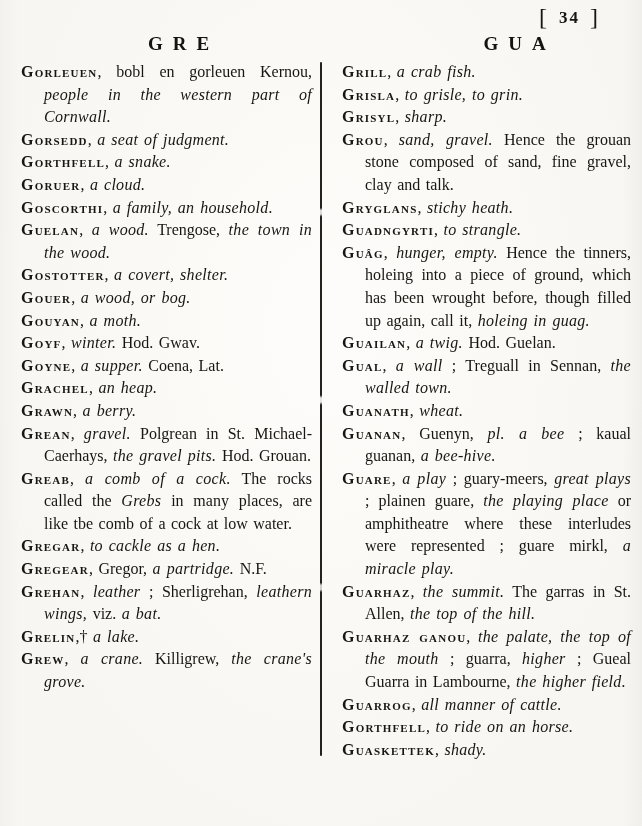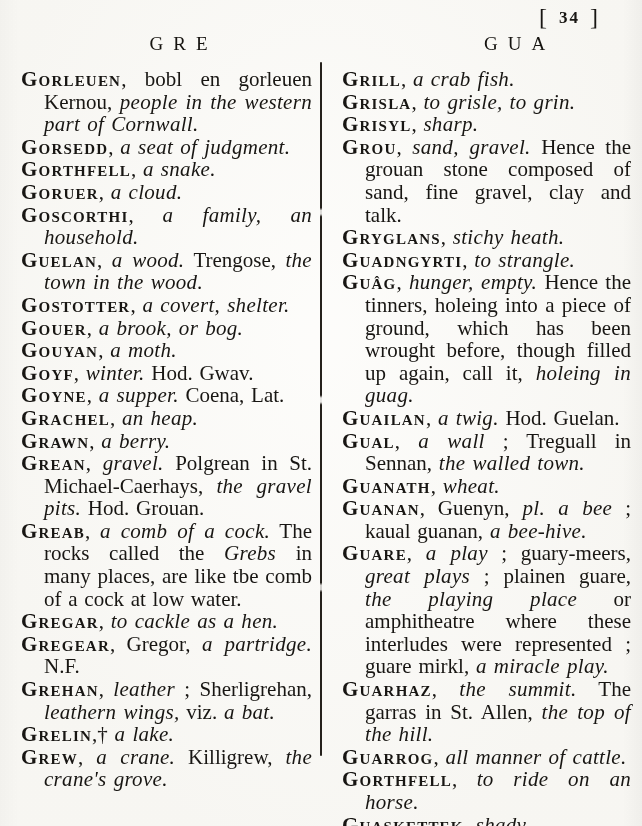--- a/index.html
+++ b/index.html
@@ -32,35 +32,35 @@
   .pagenum-inner .bracket {
     font-size:24px; font-weight:normal;
     vertical-align:-2px;
     padding:0 10px;
   }
   .colheads {
     position:absolute; top:33px; left:0; width:642px;
     display:flex;
   }
   .colhead {
-    font-size:19px; font-weight:normal;
+    font-size:19px; font-weight:bold;
     letter-spacing:10px; text-indent:10px;
     text-align:center;
     color:#15130f;
     padding-left:46px;
   }
   .colhead.left  { width:312px; }
   .colhead.right { width:300px; margin-left:30px; }
   
   .cols {
     position:absolute; top:61px; left:0; width:642px; bottom:0;
   }
   .col {
-    position:absolute; top:7px;
-    font-size:21px; line-height:22.6px;
+    position:absolute; top:0;
+    font-size:16px; line-height:22.6px;
     text-align:justify;
     word-spacing:1.5px;
   }
   .col.left  { left:21px;  width:291px; }
   .col.right { left:342px; width:289px; }
   .divider {
     position:absolute; top:1px; left:320px;
     width:2px; height:694px;
     background:linear-gradient(
       #25211c 0%, #25211c 21%,
@@ -100,21 +100,21 @@
 
   <div class="cols">
     <div class="col left" id="col-left">
         <p class="entry"><span class="seg-hw">Gorleuen</span><span class="seg-r">, bobl en gorleuen Kernou, </span><span class="seg-i">people in the western part of Cornwall.</span></p>
         <p class="entry"><span class="seg-hw">Gorsedd</span><span class="seg-r">, </span><span class="seg-i">a seat of judgment.</span></p>
         <p class="entry"><span class="seg-hw">Gorthfell</span><span class="seg-r">, </span><span class="seg-i">a snake.</span></p>
         <p class="entry"><span class="seg-hw">Goruer</span><span class="seg-r">, </span><span class="seg-i">a cloud.</span></p>
         <p class="entry"><span class="seg-hw">Goscorthi</span><span class="seg-r">, </span><span class="seg-i">a family, an household.</span></p>
         <p class="entry"><span class="seg-hw">Guelan</span><span class="seg-r">, </span><span class="seg-i">a wood.</span><span class="seg-r">  Trengose, </span><span class="seg-i">the town in the wood.</span></p>
         <p class="entry"><span class="seg-hw">Gostotter</span><span class="seg-r">, </span><span class="seg-i">a covert, shelter.</span></p>
-        <p class="entry"><span class="seg-hw">Gouer</span><span class="seg-r">, </span><span class="seg-i">a brook, or bog.</span></p>
+        <p class="entry"><span class="seg-hw">Gouer</span><span class="seg-r">, </span><span class="seg-i">a wood, or bog.</span></p>
         <p class="entry"><span class="seg-hw">Gouyan</span><span class="seg-r">, </span><span class="seg-i">a moth.</span></p>
         <p class="entry"><span class="seg-hw">Goyf</span><span class="seg-r">, </span><span class="seg-i">winter.</span><span class="seg-r">  Hod. Gwav.</span></p>
         <p class="entry"><span class="seg-hw">Goyne</span><span class="seg-r">, </span><span class="seg-i">a supper.</span><span class="seg-r"> Coena, Lat.</span></p>
         <p class="entry"><span class="seg-hw">Grachel</span><span class="seg-r">, </span><span class="seg-i">an heap.</span></p>
         <p class="entry"><span class="seg-hw">Grawn</span><span class="seg-r">, </span><span class="seg-i">a berry.</span></p>
         <p class="entry"><span class="seg-hw">Grean</span><span class="seg-r">, </span><span class="seg-i">gravel.</span><span class="seg-r">  Polgrean in St. Michael-Caerhays, </span><span class="seg-i">the gravel pits.</span><span class="seg-r"> Hod. Grouan.</span></p>
         <p class="entry"><span class="seg-hw">Greab</span><span class="seg-r">, </span><span class="seg-i">a comb of a cock.</span><span class="seg-r">  The rocks called the </span><span class="seg-i">Grebs</span><span class="seg-r"> in many places, are like tbe comb of a cock at low water.</span></p>
         <p class="entry"><span class="seg-hw">Gregar</span><span class="seg-r">, </span><span class="seg-i">to cackle as a hen.</span></p>
         <p class="entry"><span class="seg-hw">Gregear</span><span class="seg-r">, Gregor, </span><span class="seg-i">a partridge.</span><span class="seg-r"> N.F.</span></p>
         <p class="entry"><span class="seg-hw">Grehan</span><span class="seg-r">, </span><span class="seg-i">leather</span><span class="seg-r"> ;  Sherligrehan, </span><span class="seg-i">leathern wings,</span><span class="seg-r"> viz. </span><span class="seg-i">a bat.</span></p>
@@ -129,19 +129,20 @@
         <p class="entry"><span class="seg-hw">Grou</span><span class="seg-r">, </span><span class="seg-i">sand, gravel.</span><span class="seg-r"> Hence the grouan stone composed of sand, fine gravel, clay and talk.</span></p>
         <p class="entry"><span class="seg-hw">Gryglans</span><span class="seg-r">, </span><span class="seg-i">stichy heath.</span></p>
         <p class="entry"><span class="seg-hw">Guadngyrti</span><span class="seg-r">, </span><span class="seg-i">to strangle.</span></p>
         <p class="entry"><span class="seg-hw">Guâg</span><span class="seg-r">, </span><span class="seg-i">hunger, empty.</span><span class="seg-r">  Hence the tinners, holeing into a piece of ground, which has been wrought before, though filled up again, call it, </span><span class="seg-i">holeing in guag.</span></p>
         <p class="entry"><span class="seg-hw">Guailan</span><span class="seg-r">, </span><span class="seg-i">a twig.</span><span class="seg-r">  Hod. Guelan.</span></p>
         <p class="entry"><span class="seg-hw">Gual</span><span class="seg-r">, </span><span class="seg-i">a wall</span><span class="seg-r"> ; Treguall in Sennan, </span><span class="seg-i">the walled town.</span></p>
         <p class="entry"><span class="seg-hw">Guanath</span><span class="seg-r">, </span><span class="seg-i">wheat.</span></p>
         <p class="entry"><span class="seg-hw">Guanan</span><span class="seg-r">, Guenyn, </span><span class="seg-i">pl. a bee</span><span class="seg-r"> ; kaual guanan, </span><span class="seg-i">a bee-hive.</span></p>
         <p class="entry"><span class="seg-hw">Guare</span><span class="seg-r">, </span><span class="seg-i">a play</span><span class="seg-r"> ; guary-meers, </span><span class="seg-i">great plays</span><span class="seg-r"> ; plainen guare, </span><span class="seg-i">the playing place</span><span class="seg-r"> or amphitheatre where these interludes were represented ; guare mirkl, </span><span class="seg-i">a miracle play.</span></p>
         <p class="entry"><span class="seg-hw">Guarhaz</span><span class="seg-r">, </span><span class="seg-i">the summit.</span><span class="seg-r">  The garras in St. Allen, </span><span class="seg-i">the top of the hill.</span></p>
+        <p class="entry"><span class="seg-hw">Guarhaz ganou</span><span class="seg-r">, </span><span class="seg-i">the palate, the top of the mouth</span><span class="seg-r"> ;  guarra, </span><span class="seg-i">higher</span><span class="seg-r"> ; Gueal Guarra in Lambourne, </span><span class="seg-i">the higher field.</span></p>
         <p class="entry"><span class="seg-hw">Guarrog</span><span class="seg-r">, </span><span class="seg-i">all manner of cattle.</span></p>
         <p class="entry"><span class="seg-hw">Gorthfell</span><span class="seg-r">, </span><span class="seg-i">to ride on an horse.</span></p>
         <p class="entry"><span class="seg-hw">Guaskettek</span><span class="seg-r">, </span><span class="seg-i">shady.</span></p>
       </div>
   </div>
 
 </div>
 
 </body></html>

